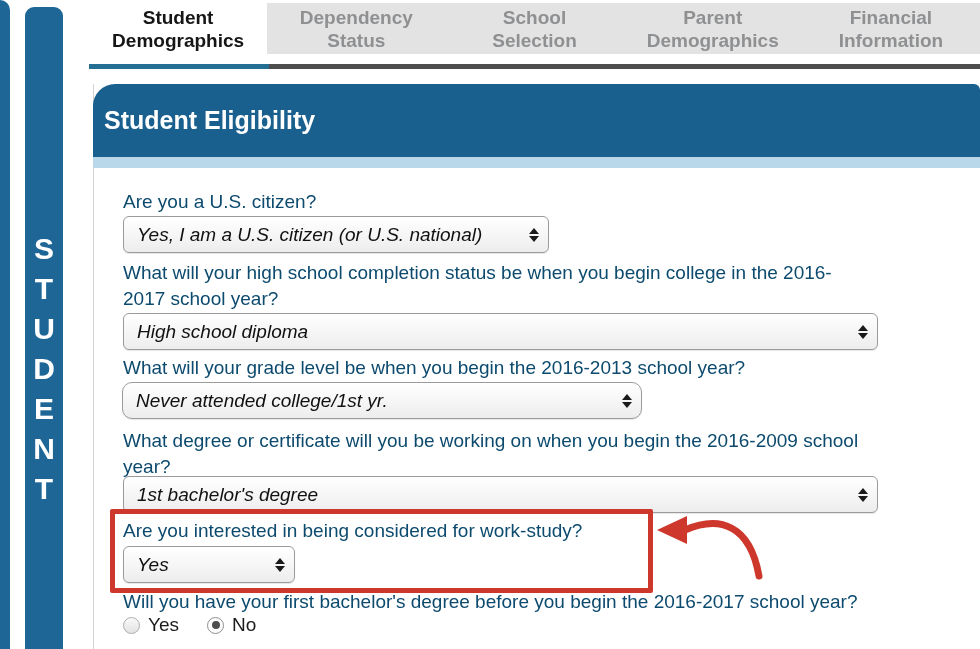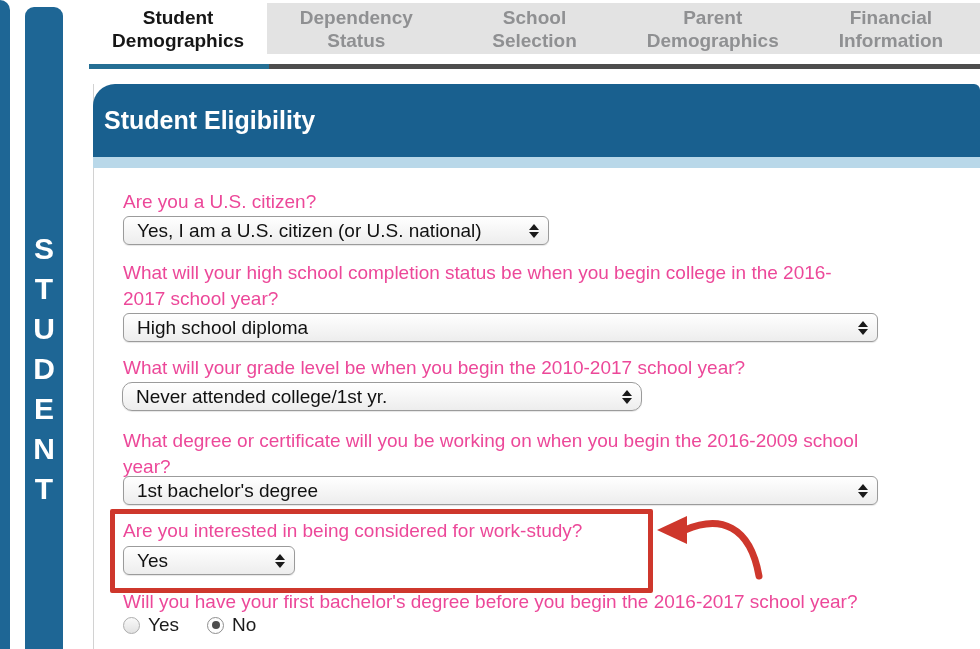--- a/index.html
+++ b/index.html
@@ -49,31 +49,32 @@
     background:#19608f; border-radius:22px 6px 0 0;
     display:flex; align-items:center; padding-left:11px;
     color:#fff; font-weight:bold; font-size:25px;
   }
   .panel-substrip {
     position:absolute; left:93px; top:157px; width:887px; height:11px;
     background:#b9d8e9;
   }
   
   .qlabel {
-    position:absolute; color:#ec4899; font-size:19px; line-height:26px;
+    position:absolute; color:#0c4a6e; font-size:19px; line-height:26px;
   }
   .qlabel div { white-space:nowrap; }
   .select {
-    position:absolute; height:29px;
+    position:absolute; height:37px;
     background:linear-gradient(#ffffff,#ededed);
     border:1px solid #9b9b9b; border-radius:6px;
     box-shadow:0 1px 1px rgba(0,0,0,0.10);
     display:flex; align-items:center;
     padding:0 32px 0 13px; font-size:19px; color:#111;
     cursor:pointer;
+    font-style:italic;
   }
   .sel-val { white-space:nowrap; }
   .spin {
     position:absolute; right:9px; top:50%; transform:translateY(-50%);
     display:flex; flex-direction:column; align-items:center; gap:2px;
   }
   .spin .up {
     width:0; height:0; border-left:5px solid transparent; border-right:5px solid transparent;
     border-bottom:6px solid #1a1a1a;
   }
@@ -170,21 +171,21 @@
   </div>
   <div class="select" style="left:123px; top:313px; width:755px;">
     <span class="sel-val">High school diploma</span>
     <span class="spin">
         <i class="up"></i>
         <i class="dn"></i>
       </span>
   </div>
 
   <div class="qlabel" style="left:123px; top:355px;">
-    <div>What will your grade level be when you begin the 2010-2017 school year?</div>
+    <div>What will your grade level be when you begin the 2016-2013 school year?</div>
   </div>
   <div class="select" style="left:122px; top:382px; width:520px;border-radius:10px;">
     <span class="sel-val">Never attended college/1st yr.</span>
     <span class="spin">
         <i class="up"></i>
         <i class="dn"></i>
       </span>
   </div>
 
   <div class="qlabel" style="left:123px; top:428px;">

